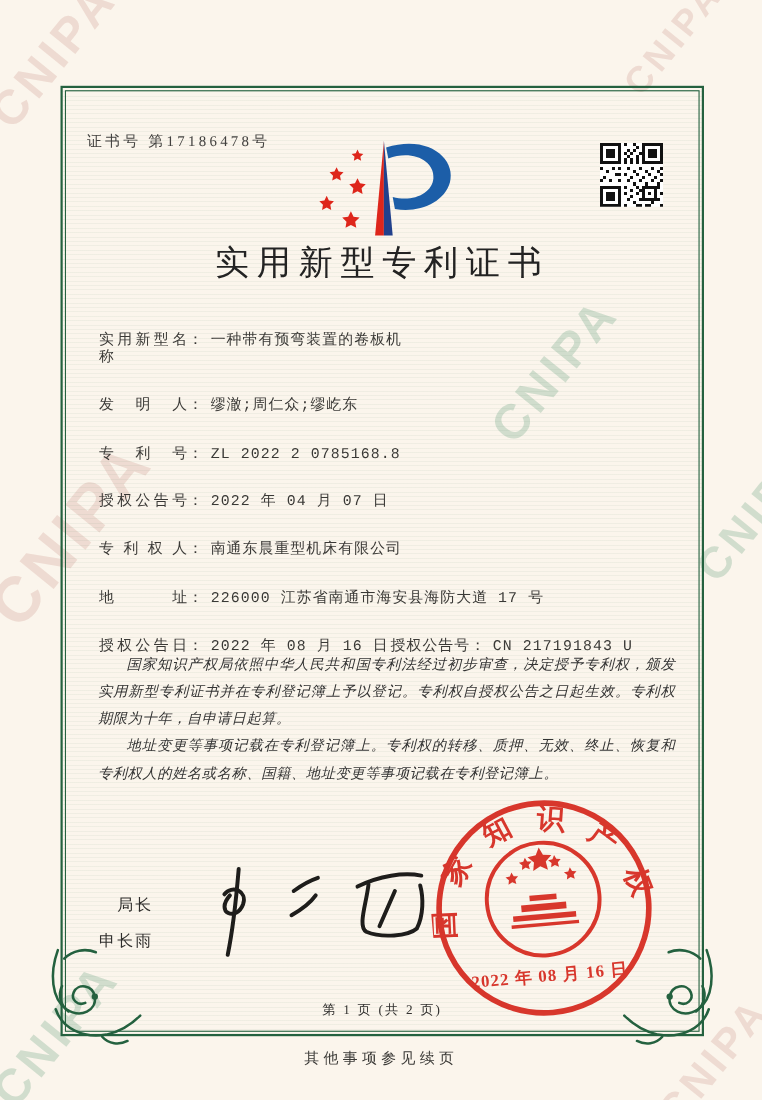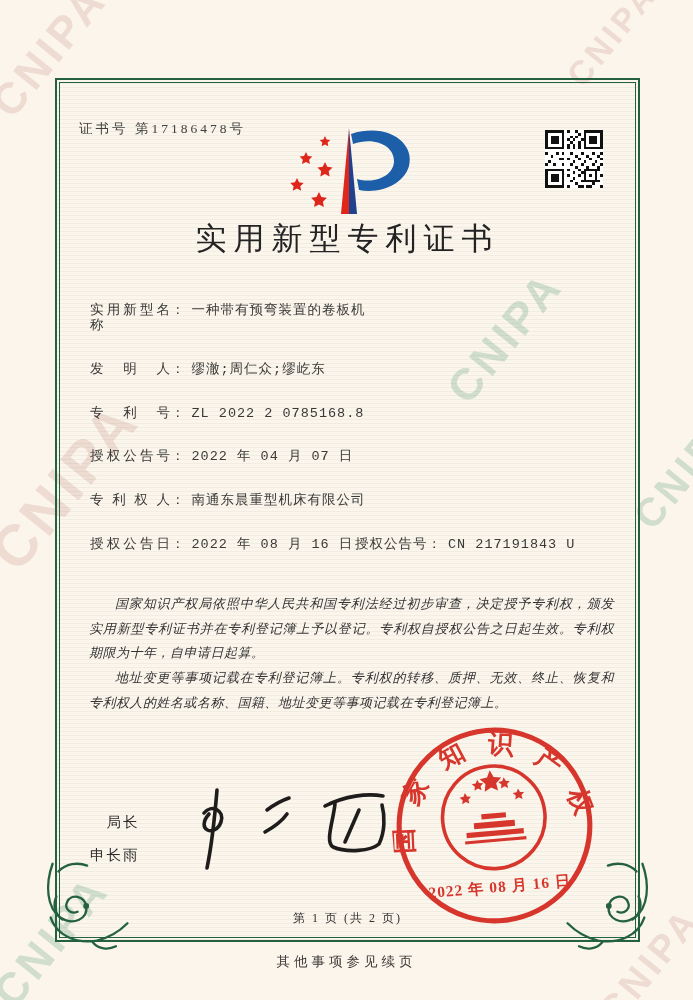--- a/index.html
+++ b/index.html
@@ -131,20 +131,23 @@
         <span class="lbl">发明人</span><span class="colon">：</span><span class="val">缪澈;周仁众;缪屹东</span>
       </div>
       <div class="row">
         <span class="lbl">专利号</span><span class="colon">：</span><span class="val">ZL 2022 2 0785168.8</span>
       </div>
       <div class="row">
         <span class="lbl">授权公告号</span><span class="colon">：</span><span class="val">2022 年 04 月 07 日</span>
       </div>
       <div class="row">
         <span class="lbl">专利权人</span><span class="colon">：</span><span class="val">南通东晨重型机床有限公司</span>
+      </div>
+      <div class="row">
+        <span class="lbl">地址</span><span class="colon">：</span><span class="val">226000 江苏省南通市海安县海防大道 17 号</span>
       </div>
       <div class="row">
         <span class="lbl">授权公告日</span><span class="colon">：</span><span class="val">2022 年 08 月 16 日</span>
         <span class="pair-right"><span>授权公告号</span><span class="colon">：</span><span>CN 217191843 U</span></span>
       </div>
     </div>
 
     <div class="body-text">
       <p>国家知识产权局依照中华人民共和国专利法经过初步审查，决定授予专利权，颁发实用新型专利证书并在专利登记簿上予以登记。专利权自授权公告之日起生效。专利权期限为十年，自申请日起算。</p>
       <p>地址变更等事项记载在专利登记簿上。专利权的转移、质押、无效、终止、恢复和专利权人的姓名或名称、国籍、地址变更等事项记载在专利登记簿上。</p>

